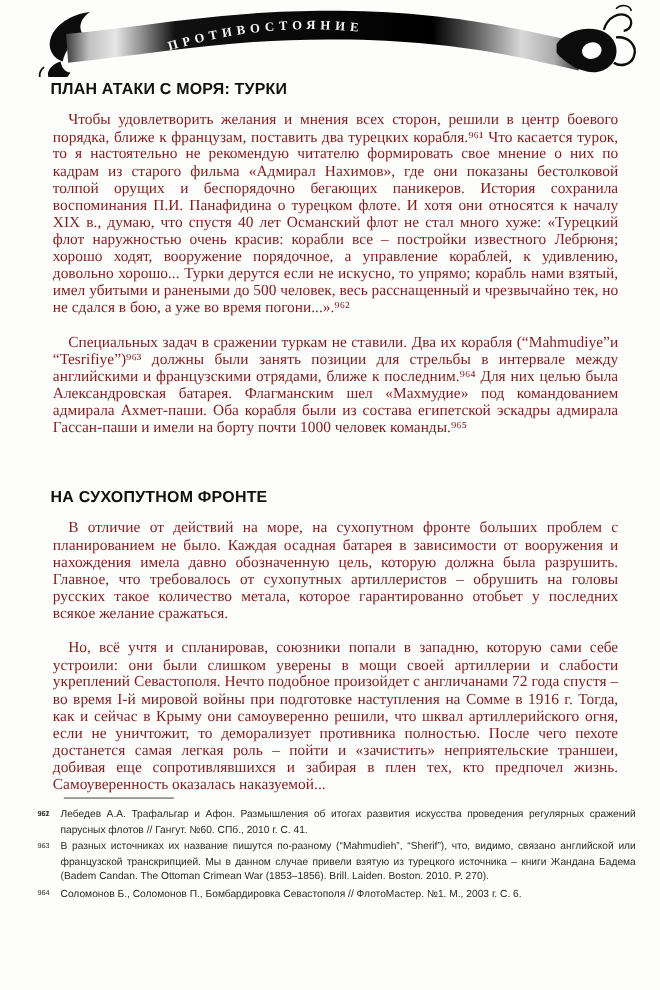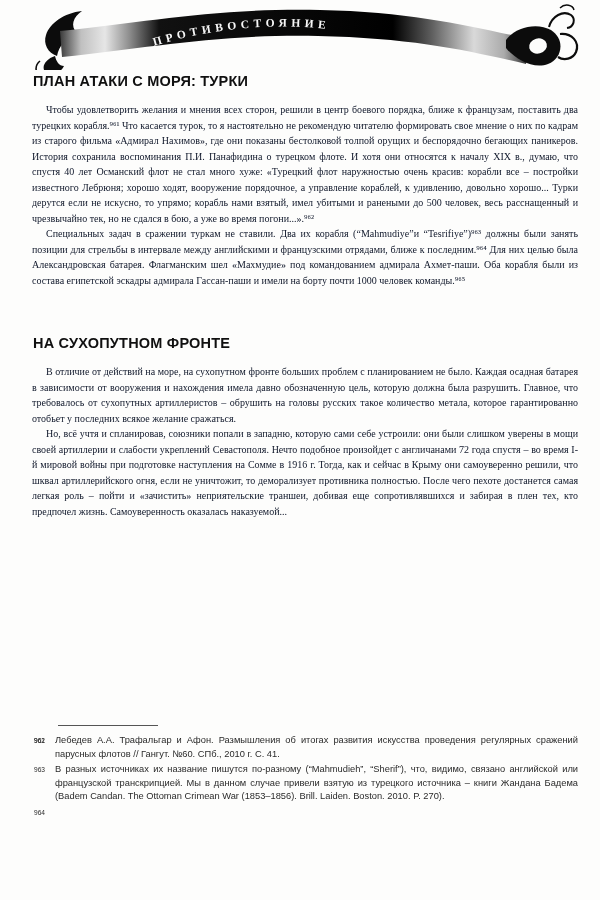--- a/index.html
+++ b/index.html
@@ -23,32 +23,32 @@
   .content{
     position:absolute;
     top:0;left:32px;width:546px;
   }
   .heading{
     font-family:"Liberation Sans","DejaVu Sans",sans-serif;
     font-size:14.5px;
     font-weight:bold;
     color:#101010;
     letter-spacing:0.2px;
-    margin:0 0 0 1px;
+    margin:0 0 0 14px;
     line-height:16px;
   }
   .heading.first{margin-top:73px;}
   .heading.second{margin-top:47px;}
   .body-para{
-    font-size:10px;
+    font-size:14px;
     line-height:15.5px;
     text-align:justify;
     text-indent:14px;
-    margin:0;
-    color:#0f172a;
+    margin:16px;
+    color:#7f1d1d;
   }
   .body-para.lead{margin-top:13px;}
   .footnotes{
     position:absolute;
     top:725px;left:32px;width:546px;
     font-family:"Liberation Sans","DejaVu Sans",sans-serif;
     font-size:9.3px;
     line-height:13.6px;
     color:#2a2a2a;
   }
@@ -139,18 +139,19 @@
     <div class="footnote">
       <span class="fn-marker">962</span>
       <span class="fn-text">Лебедев А.А. Трафальгар и Афон. Размышления об итогах развития искусства проведения регулярных сражений парусных флотов // Гангут. №60. СПб., 2010 г. С. 41.</span>
     </div>
     <div class="footnote">
       <span class="fn-marker">963</span>
       <span class="fn-text">В разных источниках их название пишутся по-разному (“Mahmudieh”, “Sherif”), что, видимо, связано английской или французской транскрипцией. Мы в данном случае привели взятую из турецкого источника – книги Жандана Бадема (Badem Candan. The Ottoman Crimean War (1853–1856). Brill. Laiden. Boston. 2010. P. 270).</span>
     </div>
     <div class="footnote">
       <span class="fn-marker">964</span>
+      <span class="fn-text">Соломонов Б., Соломонов П., Бомбардировка Севастополя // ФлотоМастер. №1. М., 2003 г. С. 6.</span>
     </div>
   </div>
 
   <div class="page-number">239</div>
 
 </div>
 
 </body></html>

